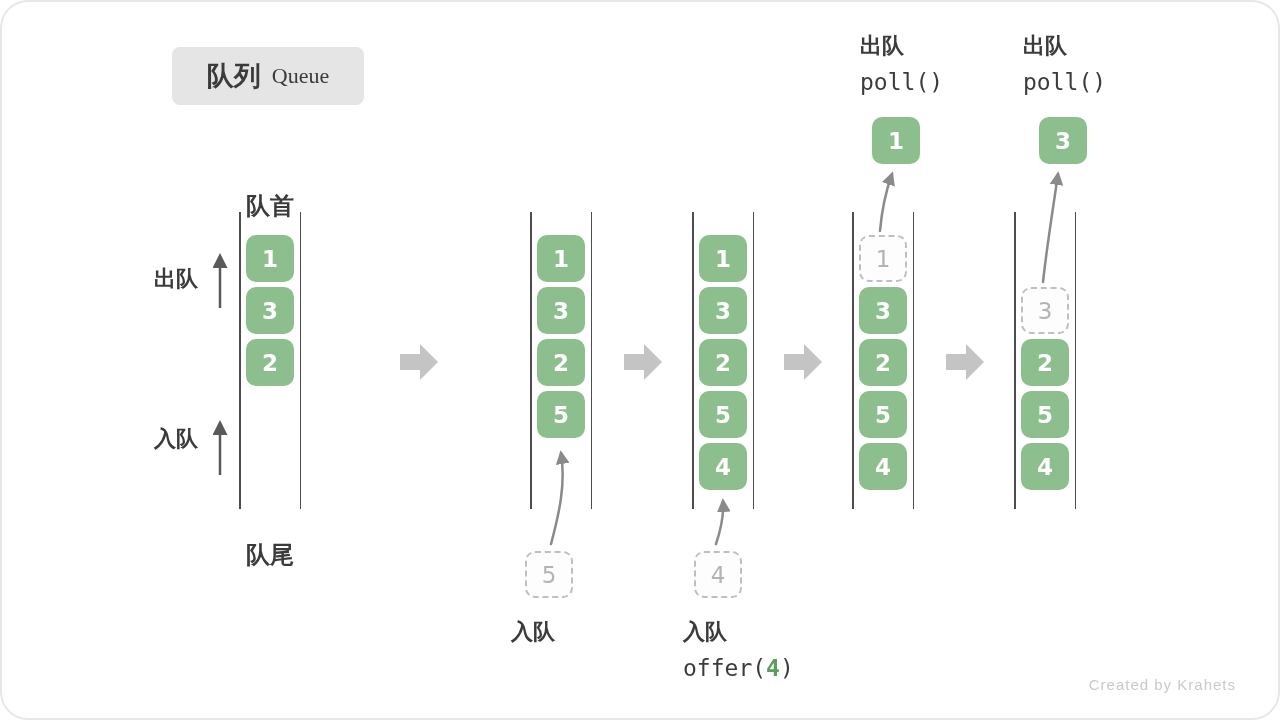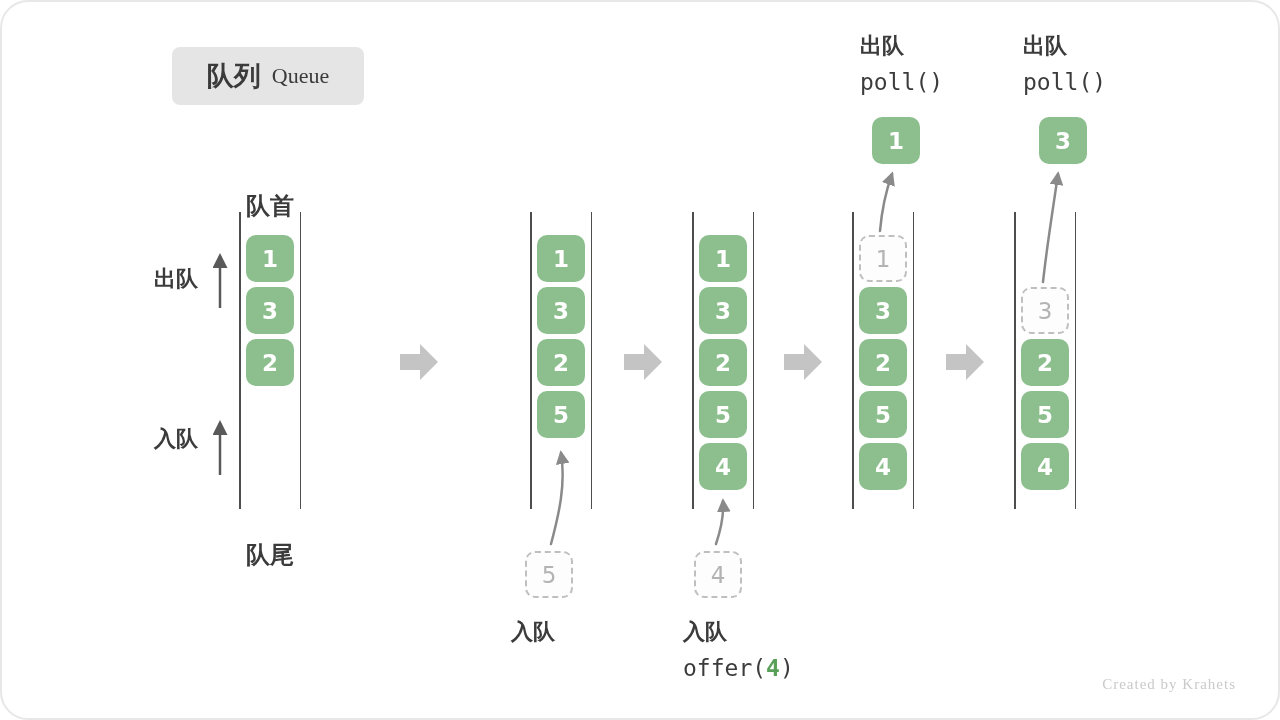--- a/index.html
+++ b/index.html
@@ -34,21 +34,21 @@
   .wall{position:absolute;width:1.5px;background:#4d4d4d;}
   .qbox{
     position:absolute;width:48px;height:47px;border-radius:10px;
     display:flex;align-items:center;justify-content:center;
     font-weight:700;font-size:23px;box-sizing:border-box;
     font-family:"DejaVu Sans",sans-serif;
   }
   .qbox.solid{background:var(--green,#8cbf8d);color:#fff;}
   .qbox.dashed{background:#fdfdfd;border:2px dashed #bfbfbf;color:#b3b3b3;font-weight:400;}
   .watermark{
-    right:42px;top:674px;font-family:Liberation Serif, serif;
+    right:42px;top:674px;font-family:Liberation Sans, sans-serif;
     font-size:15px;color:#cacaca;letter-spacing:1px;
   }
   svg.overlay{position:absolute;left:0;top:0;pointer-events:none;}
 </style>
 </head>
 <body>
 
 <div class="stage" style="--green: #8cbf8d; --arg-green: #58a058; --badge: #e5e5e5; --text: #3b3b3b;">
 
   <div class="abs badge">

